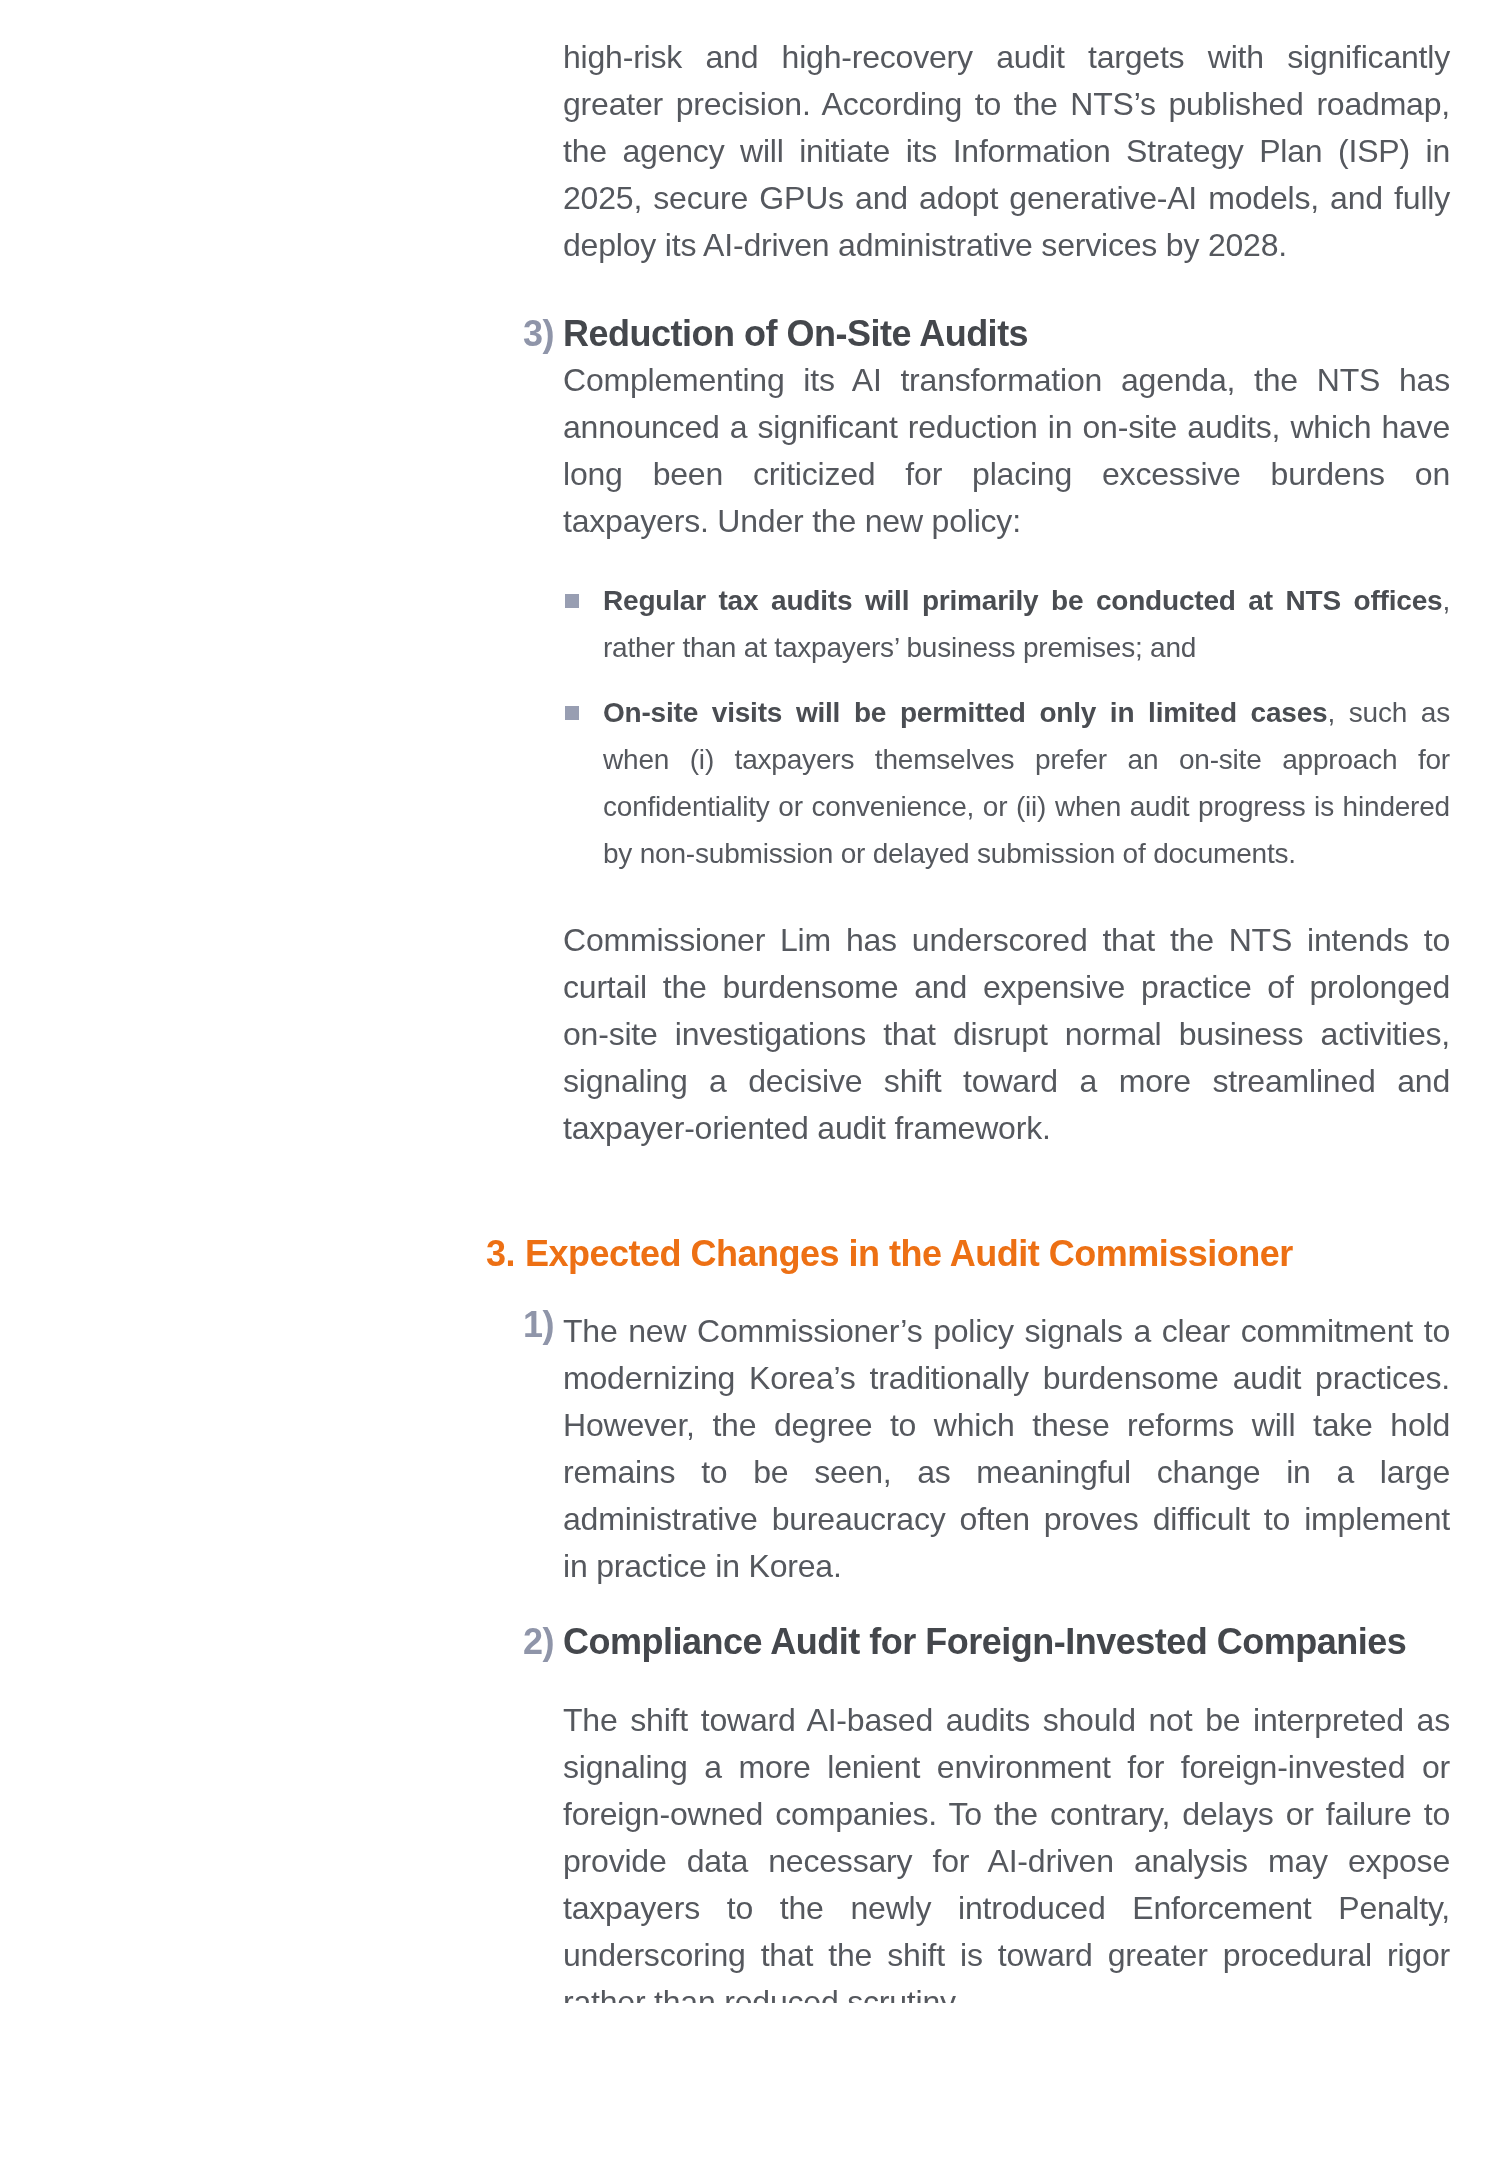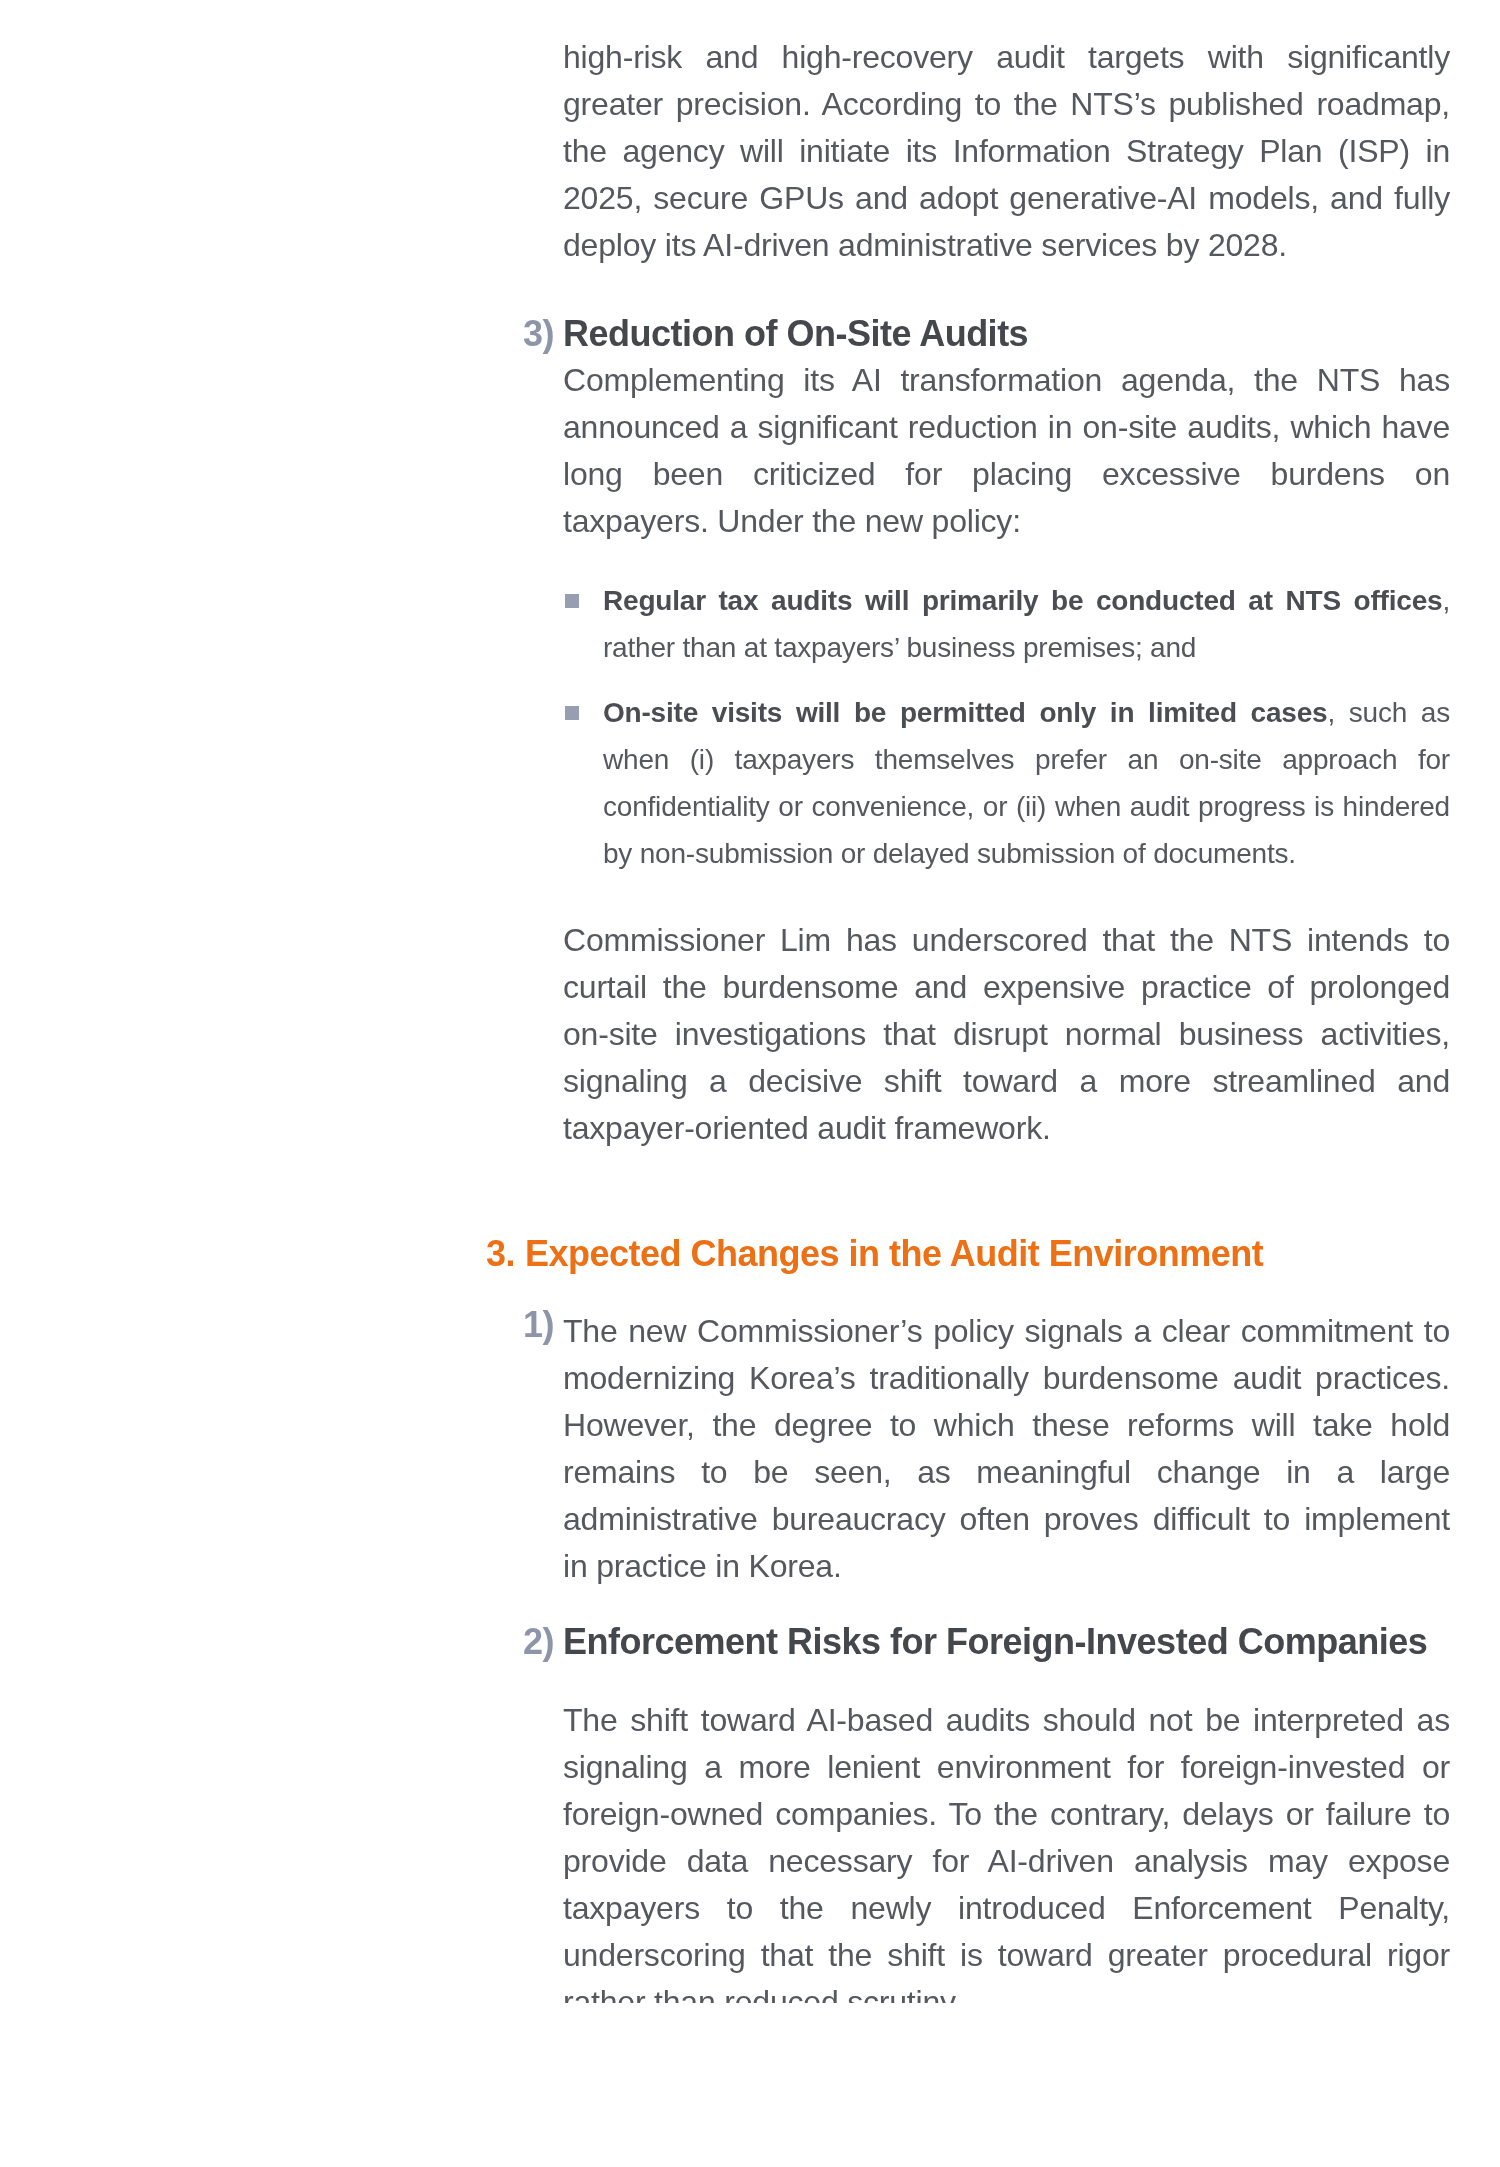--- a/index.html
+++ b/index.html
@@ -115,29 +115,29 @@
     </li>
     <li class="bullet-item">
       <span class="bullet-marker"></span><span class="bullet-bold">On-site visits will be permitted only in limited cases</span><span>, such as when (i) taxpayers themselves prefer an on-site approach for confidentiality or convenience, or (ii) when audit progress is hindered by non-submission or delayed submission of documents.</span>
     </li>
   </ul>
 
   <p class="body-para mt-after-bullets">Commissioner Lim has underscored that the NTS intends to curtail the burdensome and expensive practice of prolonged on-site investigations that disrupt normal business activities, signaling a decisive shift toward a more streamlined and taxpayer-oriented audit framework.</p>
 
   <h3 class="h-section">
     <span class="num">3.</span>
-    <span>Expected Changes in the Audit Environment</span>
+    <span>Expected Changes in the Audit Commissioner</span>
   </h3>
 
   <h4 class="h-sub h-intent">
     <span class="num">1)</span>
   </h4>
 
   <p class="body-para mt-after-h2">The new Commissioner’s policy signals a clear commitment to modernizing Korea’s traditionally burdensome audit practices. However, the degree to which these reforms will take hold remains to be seen, as meaningful change in a large administrative bureaucracy often proves difficult to implement in practice in Korea.</p>
 
   <h4 class="h-sub h-compliance">
     <span class="num">2)</span>
-    <span>Enforcement Risks for Foreign-Invested Companies</span>
+    <span>Compliance Audit for Foreign-Invested Companies</span>
   </h4>
 
   <p class="body-para mt-after-h3">The shift toward AI-based audits should not be interpreted as signaling a more lenient environment for foreign-invested or foreign-owned companies. To the contrary, delays or failure to provide data necessary for AI-driven analysis may expose taxpayers to the newly introduced Enforcement Penalty, underscoring that the shift is toward greater procedural rigor rather than reduced scrutiny.</p>
 
 </div>
 
 </body></html>

